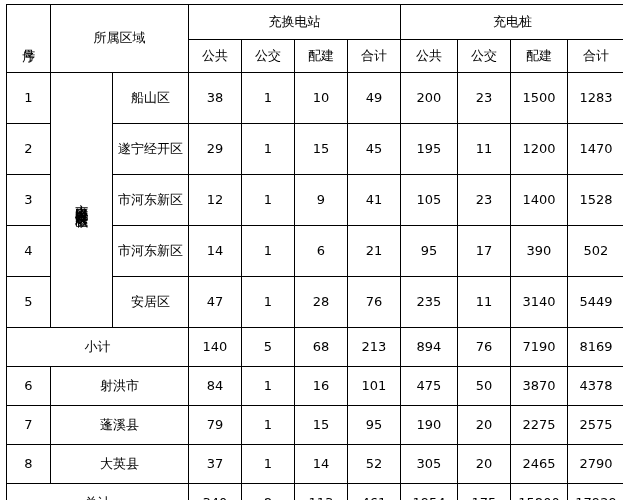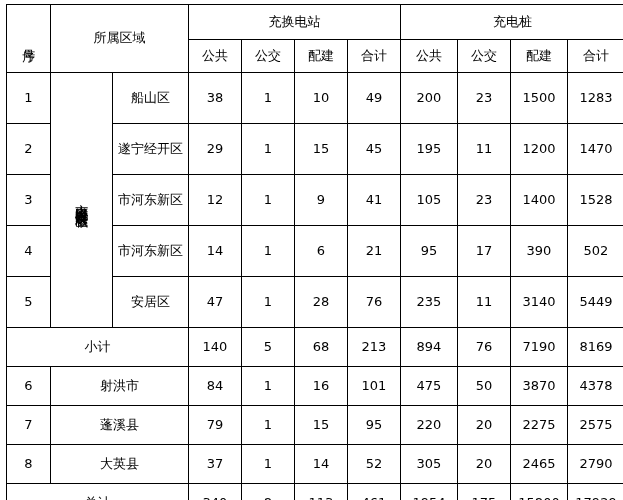--- a/index.html
+++ b/index.html
@@ -210,21 +210,21 @@
         <td class="num">4378</td>
       </tr>
 
       <tr class="row-sub">
         <td class="seq-cell">7</td>
         <td colspan="2" class="area-name">蓬溪县</td>
         <td class="num">79</td>
         <td class="num">1</td>
         <td class="num">15</td>
         <td class="num">95</td>
-        <td class="num">220</td>
+        <td class="num">190</td>
         <td class="num">20</td>
         <td class="num">2275</td>
         <td class="num">2575</td>
       </tr>
 
       <tr class="row-sub">
         <td class="seq-cell">8</td>
         <td colspan="2" class="area-name">大英县</td>
         <td class="num">37</td>
         <td class="num">1</td>

